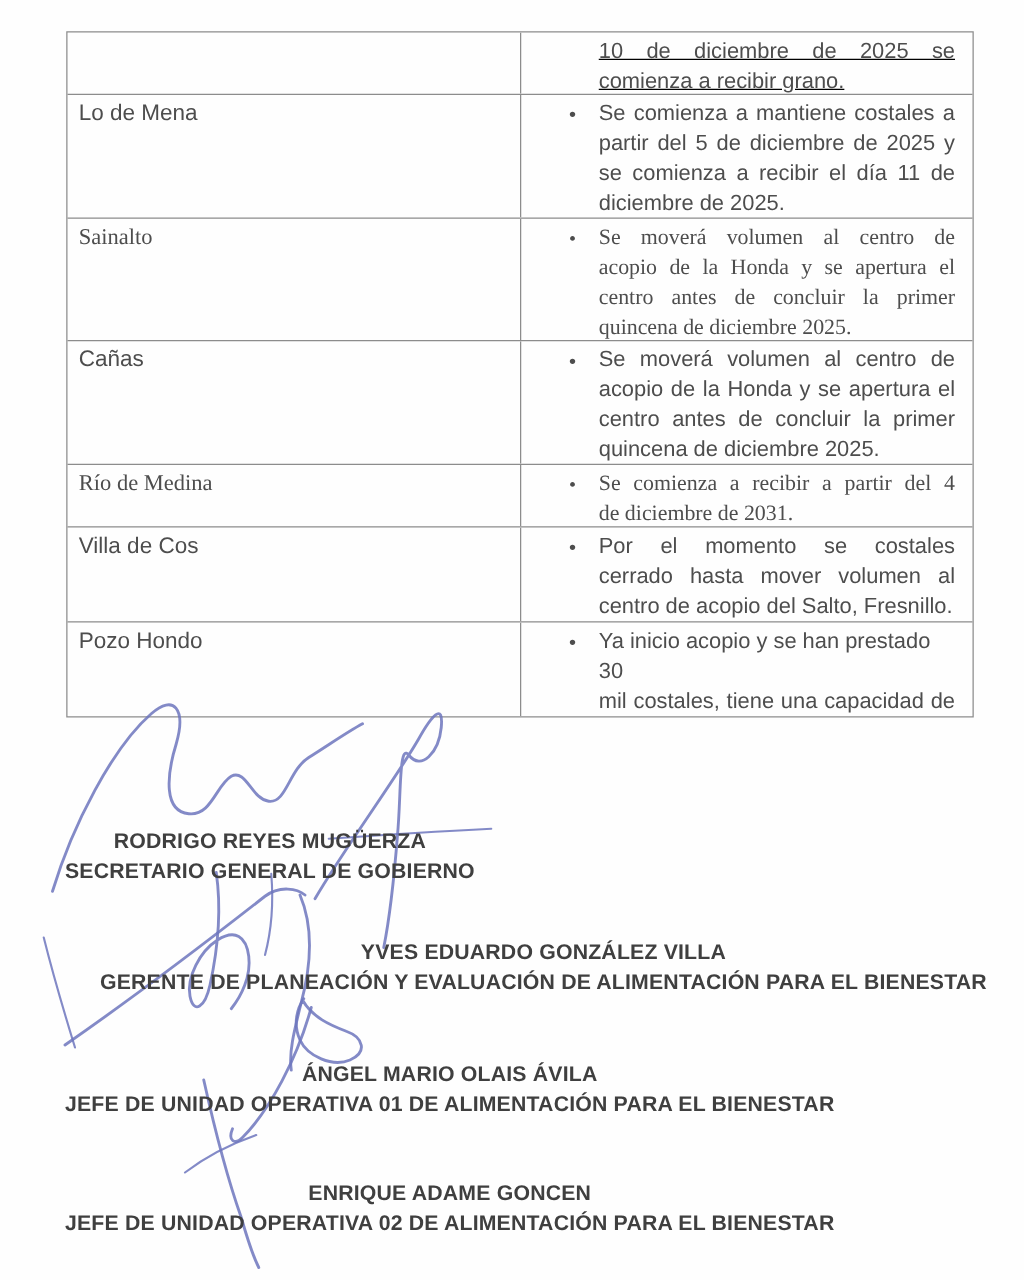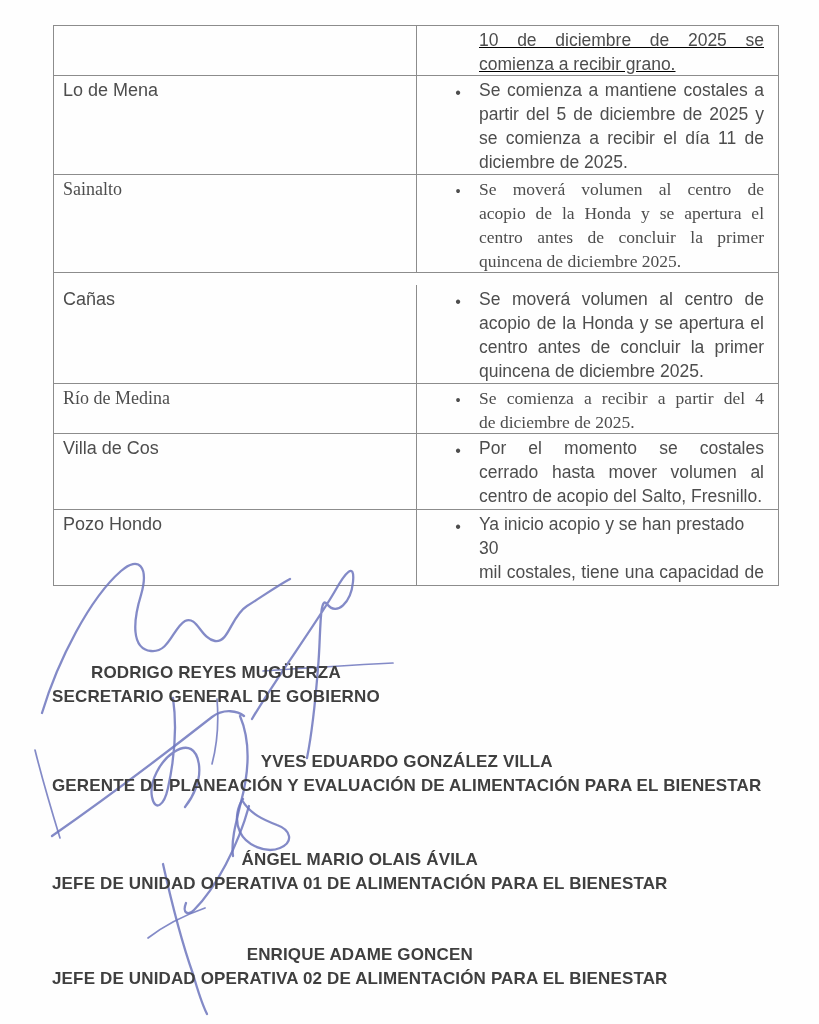--- a/index.html
+++ b/index.html
@@ -11,21 +11,21 @@
   }
   .page { position:absolute; inset:0; background:#fefefe; }
 
   
   .tbl {
     position:absolute; left:53px; top:25px; width:726px;
     border:1px solid #8c8c8c; box-sizing:border-box;
   }
   .row { display:flex; border-bottom:1px solid #8c8c8c; box-sizing:border-box; overflow:hidden; }
   .row:last-child { border-bottom:none; }
-  .r0 { height:50px;text-decoration:underline; } .r1 { height:99px;justify-content:center; } .r2 { height:98px;font-family:Liberation Serif, serif; } .r3 { height:99px;margin-top:12px; }
+  .r0 { height:50px;text-decoration:underline; } .r1 { height:99px;justify-content:center; } .r2 { height:98px;font-family:Liberation Serif, serif; } .r3 { height:99px; }
   .r4 { height:50px;font-family:Liberation Serif, serif; } .r5 { height:76px; } .r6 { height:75px; }
   .cell-l {
     width:363px; flex:none; border-right:1px solid #8c8c8c; box-sizing:border-box;
     padding:4px 8px 0 9px; font-size:18px; color:#4d4d4d;
   }
   .cell-r { flex:1; display:flex; box-sizing:border-box; padding:2px 14px 0 20px; }
   .bullet {
     width:42px; flex:none; text-align:center; font-size:16px; color:#4d4d4d;
     padding-top:3px; line-height:24px;
   }
@@ -37,21 +37,21 @@
   .ink { position:absolute; left:0; top:0; width:819px; height:1024px; pointer-events:none; }
   .ink path { fill:none; stroke:#6d75bd; stroke-linecap:round; stroke-linejoin:round; opacity:0.85; }
   .ink .w2 { stroke-width:2.3px; }
   .ink .w1 { stroke-width:1.7px; }
 
   
   .sig-block {
     position:absolute; left:52px; font-weight:bold; color:#3f3f3f;
     font-size:17px; line-height:23.5px; letter-spacing:0.15px; white-space:nowrap;text-align:center;
   }
-  .sb1 { top:661px; } .sb2 { top:750px; } .sb3 { top:848px; } .sb4 { top:943px; }
+  .sb1 { top:661px; } .sb2 { top:750px;margin-left:28px; } .sb3 { top:848px; } .sb4 { top:943px; }
 </style>
 </head>
 <body>
 
 <div class="page">
 
   <div class="tbl">
 
     <div class="row r0">
       <div class="cell-l"></div>
@@ -110,21 +110,21 @@
     </div>
 
     <div class="row r4">
       <div class="cell-l">
         <span>Río de Medina</span>
       </div>
       <div class="cell-r">
         <span class="bullet">•</span>
         <div class="note">
           <div class="jl">Se comienza a recibir a partir del 4</div>
-          <div class="ll">de diciembre de 2025.</div>
+          <div class="ll">de diciembre de 2031.</div>
         </div>
       </div>
     </div>
 
     <div class="row r5">
       <div class="cell-l">
         <span>Villa de Cos</span>
       </div>
       <div class="cell-r">
         <span class="bullet">•</span>

